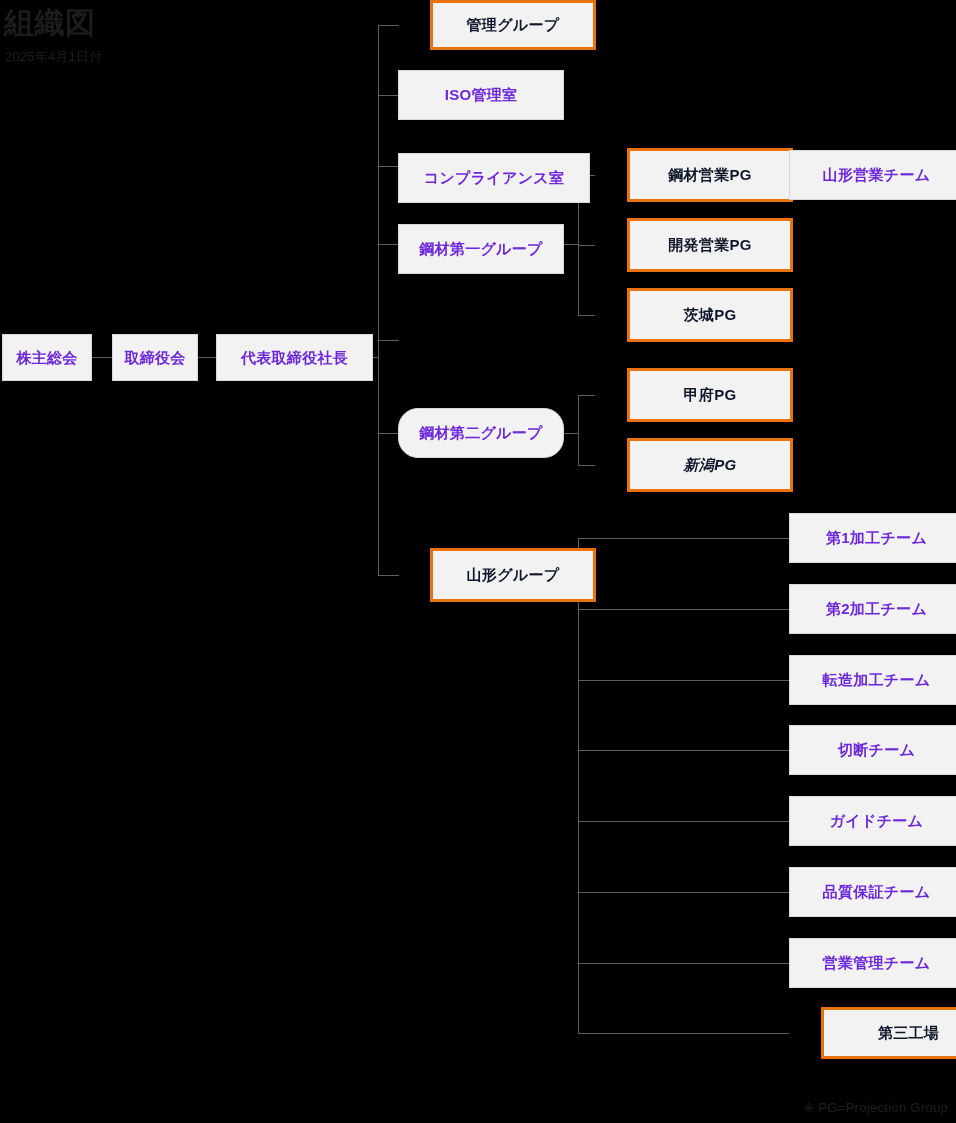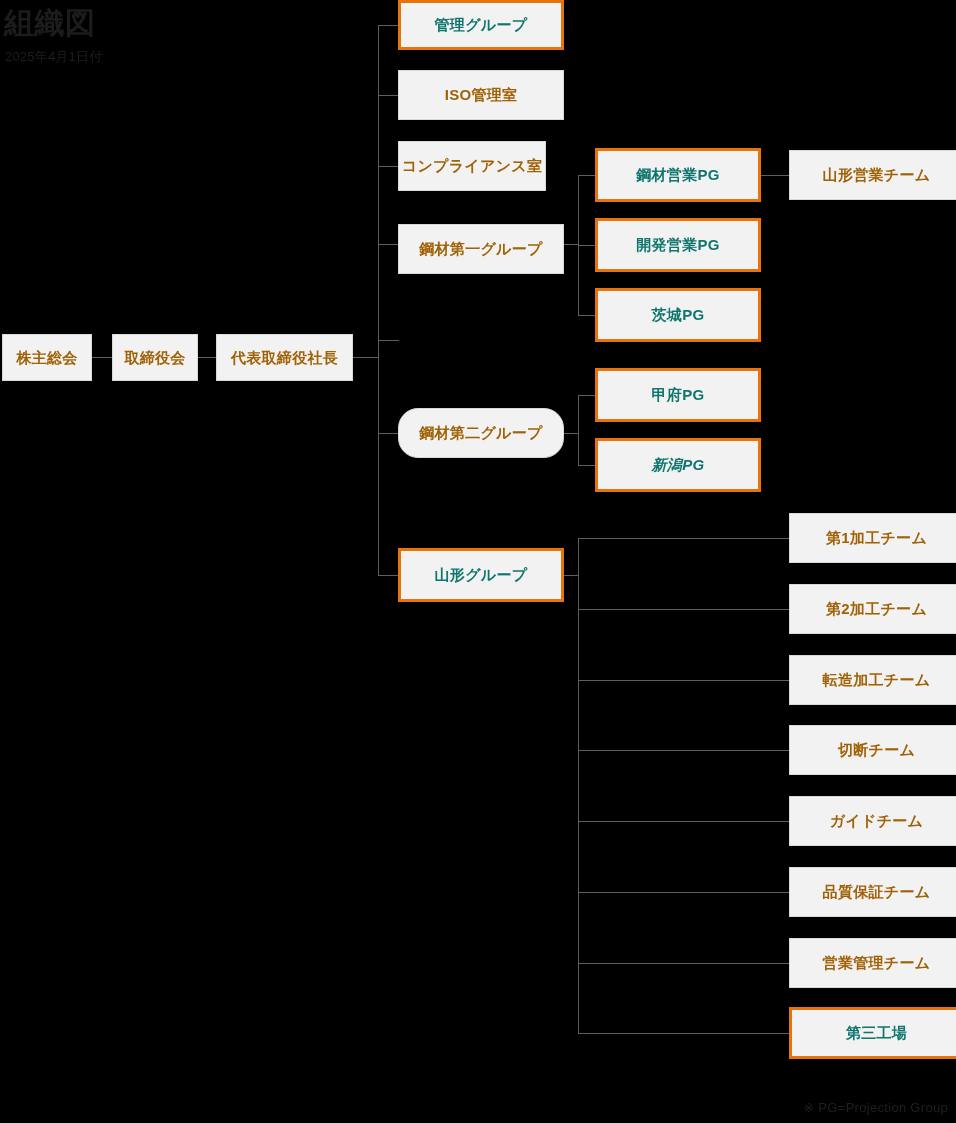--- a/index.html
+++ b/index.html
@@ -53,35 +53,36 @@
     letter-spacing: 0.3px;
     white-space: nowrap;
   }
 
   
   .node {
     position: absolute;
     box-sizing: border-box;
     background: #f2f2f2;
     border: 1px solid #d8d8d8;
-    color: #a16207;
+    color: #6d28d9;
     font-size: 15px;
     font-weight: bold;
     display: flex;
     align-items: center;
     justify-content: center;
     text-align: center;
     line-height: 1.2;
     letter-spacing: 0.3px;
     white-space: nowrap;
     padding: 0 4px;
   }
   .node.highlight {
     border: 3px solid #e8730c;
-    color: #0f766e;
+    color: #0f172a;
+    margin-left: 32px;
   }
   .node.root {
     font-size: 15px;
   }
 
   
   .conn {
     position: absolute;
     background: #5e5e5e;
   }
@@ -131,25 +132,25 @@
   <div class="conn h" style="left:578px; top:609px; width:211px;"></div>
   <div class="conn h" style="left:578px; top:680px; width:211px;"></div>
   <div class="conn h" style="left:578px; top:750px; width:211px;"></div>
   <div class="conn h" style="left:578px; top:821px; width:211px;"></div>
   <div class="conn h" style="left:578px; top:892px; width:211px;"></div>
   <div class="conn h" style="left:578px; top:963px; width:211px;"></div>
   <div class="conn h" style="left:578px; top:1033px; width:211px;"></div>
 
   <div class="node root" style="left:2px; top:334px; width:90px; height:47px;">株主総会</div>
   <div class="node root" style="left:112px; top:334px; width:86px; height:47px;">取締役会</div>
-  <div class="node root" style="left:216px; top:334px; width:137px; height:47px;">代表取締役社長</div>
+  <div class="node root" style="left:216px; top:334px; width:157px; height:47px;">代表取締役社長</div>
 
   <div class="node highlight" style="left:398px; top:0px; width:166px; height:50px;">管理グループ</div>
   <div class="node" style="left:398px; top:70px; width:166px; height:50px;">ISO管理室</div>
-  <div class="node" style="left:398px; top:141px; width:148px; height:50px;">コンプライアンス室</div>
+  <div class="node" style="left:398px; top:153px; width:192px; height:50px;">コンプライアンス室</div>
   <div class="node" style="left:398px; top:224px; width:166px; height:50px;">鋼材第一グループ</div>
   <div class="node" style="left:398px; top:408px; width:166px; height:50px;border-radius:20px;">鋼材第二グループ</div>
   <div class="node highlight" style="left:398px; top:548px; width:166px; height:54px;">山形グループ</div>
 
   <div class="node highlight" style="left:595px; top:148px; width:166px; height:54px;">鋼材営業PG</div>
   <div class="node highlight" style="left:595px; top:218px; width:166px; height:54px;">開発営業PG</div>
   <div class="node highlight" style="left:595px; top:288px; width:166px; height:54px;">茨城PG</div>
   <div class="node highlight" style="left:595px; top:368px; width:166px; height:54px;">甲府PG</div>
   <div class="node highlight" style="left:595px; top:438px; width:166px; height:54px;font-style:italic;">新潟PG</div>
 

